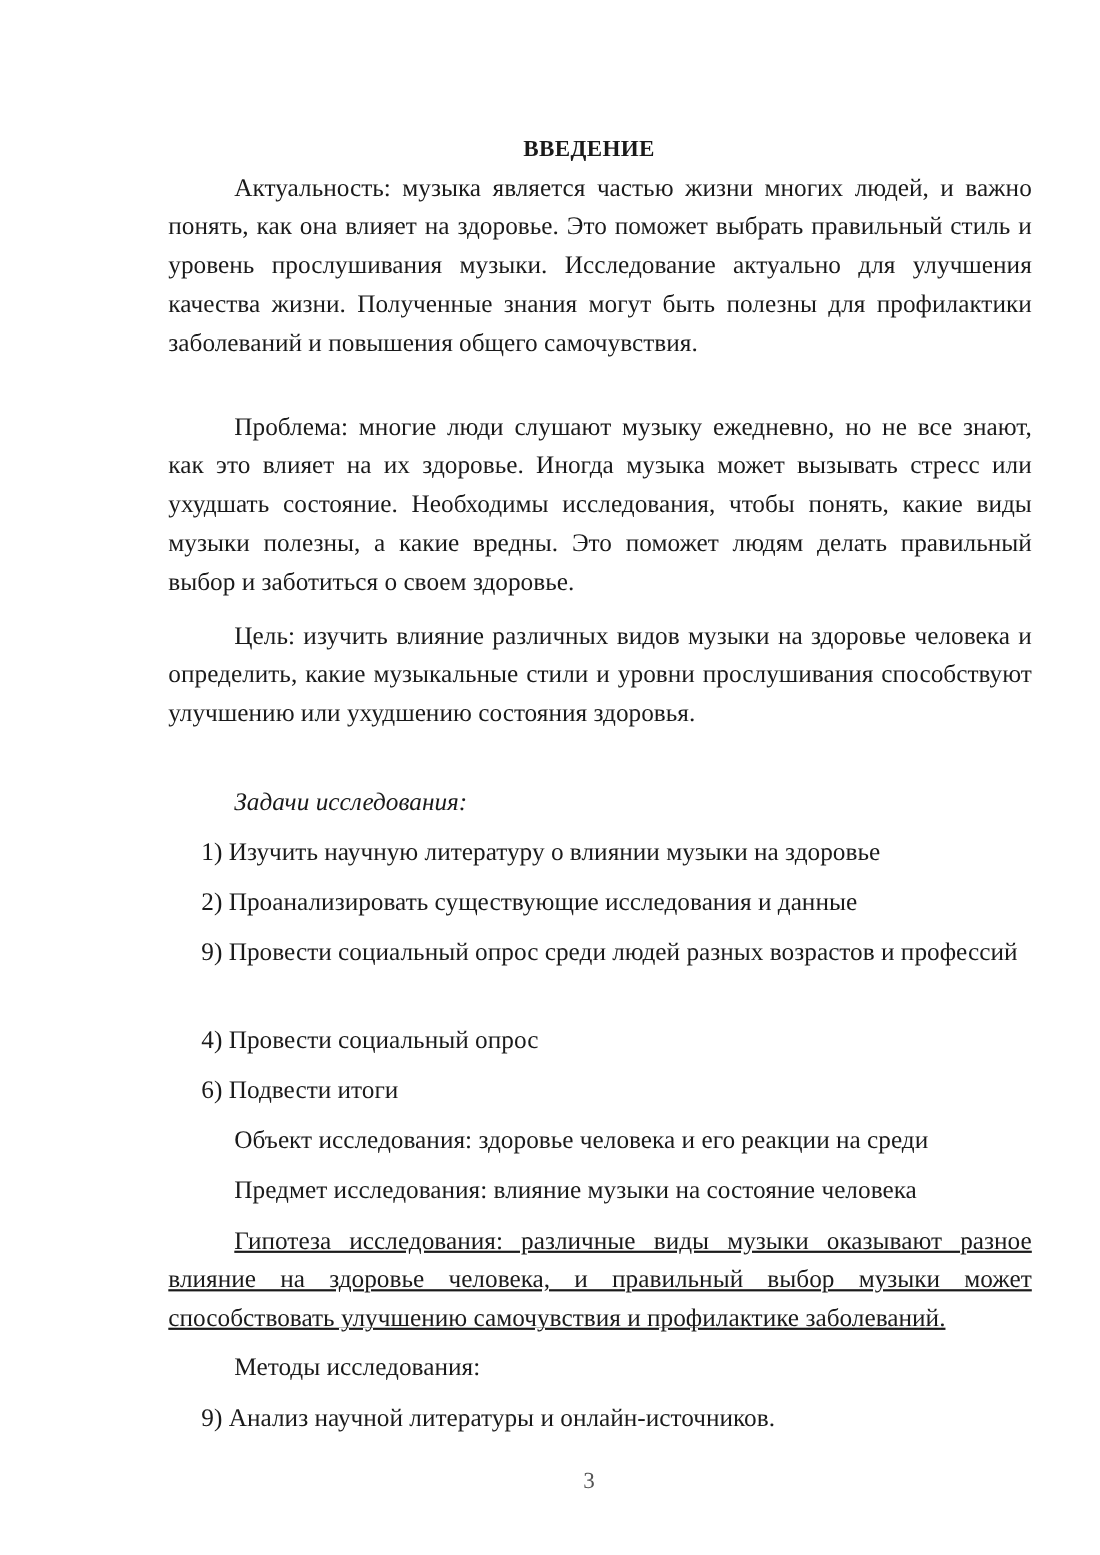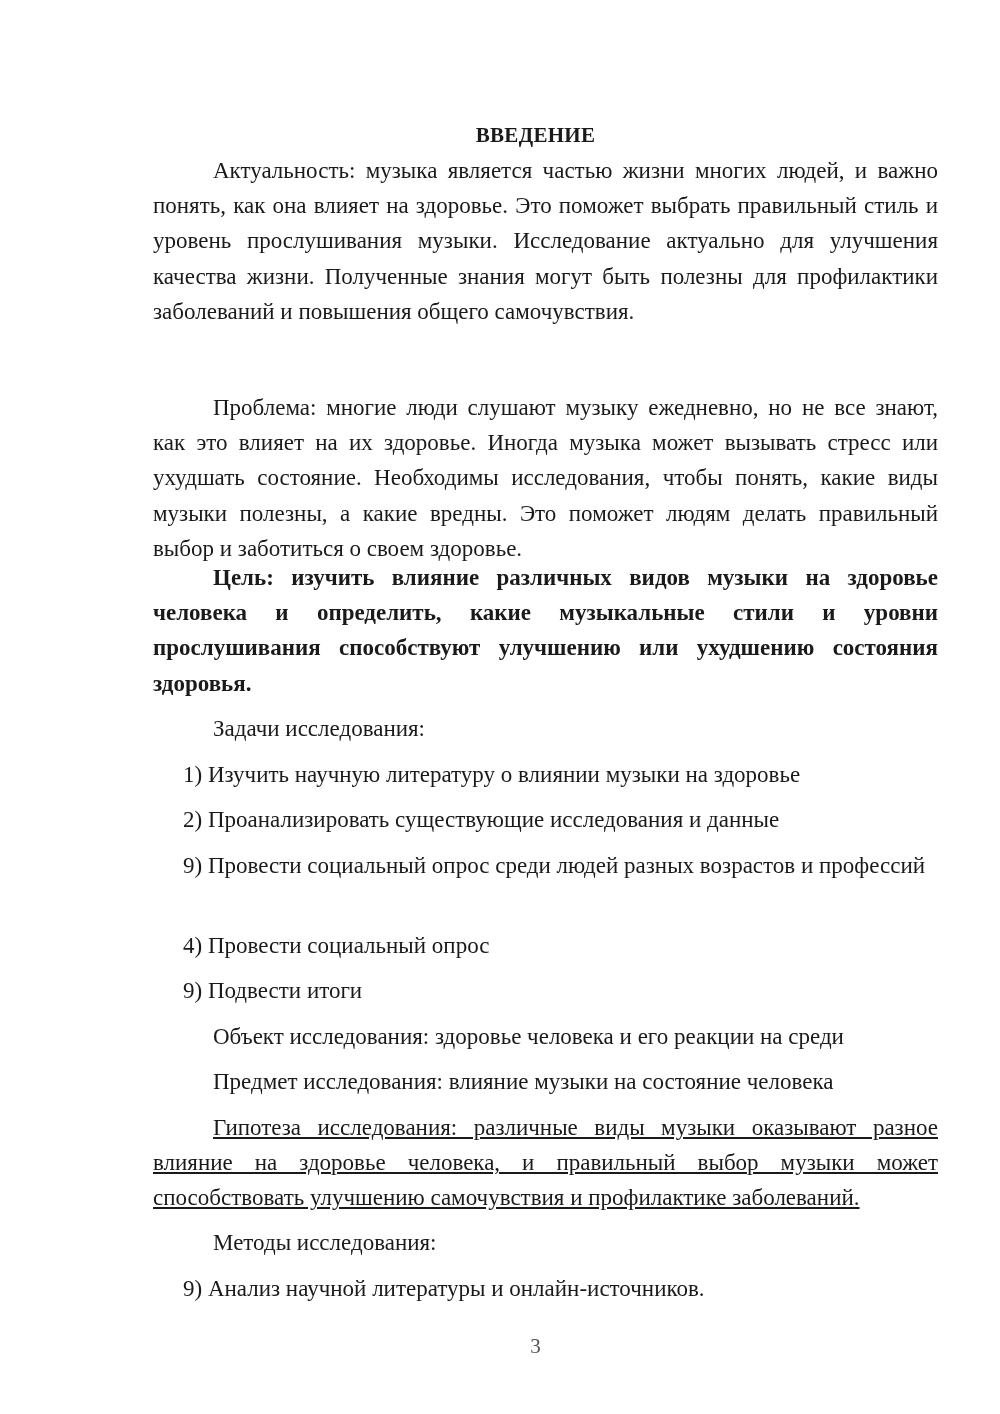--- a/index.html
+++ b/index.html
@@ -56,31 +56,31 @@
     }
   </style>
 </head>
 <body>
 
 <div class="page">
   <div class="title">ВВЕДЕНИЕ</div>
 
   <p class="para indent" style="top:143px;">Актуальность: музыка является частью жизни многих людей, и важно понять, как она влияет на здоровье. Это поможет выбрать правильный стиль и уровень прослушивания музыки. Исследование актуально для улучшения качества жизни. Полученные знания могут быть полезны для профилактики заболеваний и повышения общего самочувствия.</p>
 
-  <p class="para indent" style="top:380px;">Проблема: многие люди слушают музыку ежедневно, но не все знают, как это влияет на их здоровье. Иногда музыка может вызывать стресс или ухудшать состояние. Необходимы исследования, чтобы понять, какие виды музыки полезны, а какие вредны. Это поможет людям делать правильный выбор и заботиться о своем здоровье.</p>
+  <p class="para indent" style="top:360px;">Проблема: многие люди слушают музыку ежедневно, но не все знают, как это влияет на их здоровье. Иногда музыка может вызывать стресс или ухудшать состояние. Необходимы исследования, чтобы понять, какие виды музыки полезны, а какие вредны. Это поможет людям делать правильный выбор и заботиться о своем здоровье.</p>
 
-  <p class="para indent" style="top:550px;font-weight:bold;">Цель: изучить влияние различных видов музыки на здоровье человека и определить, какие музыкальные стили и уровни прослушивания способствуют улучшению или ухудшению состояния здоровья.</p>
+  <p class="para indent" style="top:550px;">Цель: изучить влияние различных видов музыки на здоровье человека и определить, какие музыкальные стили и уровни прослушивания способствуют улучшению или ухудшению состояния здоровья.</p>
 
-  <p class="para indent" style="top:701px;">Задачи исследования:</p>
+  <p class="para indent" style="top:701px;font-style:italic;">Задачи исследования:</p>
 
   <p class="para list-indent" style="top:747px;">1) Изучить научную литературу о влиянии музыки на здоровье</p>
   <p class="para list-indent" style="top:792px;">2) Проанализировать существующие исследования и данные</p>
   <p class="para list-indent" style="top:838px;">9) Провести социальный опрос среди людей разных возрастов и профессий</p>
   <p class="para list-indent" style="top:918px;">4) Провести социальный опрос</p>
-  <p class="para list-indent" style="top:963px;">9) Подвести итоги</p>
+  <p class="para list-indent" style="top:963px;">6) Подвести итоги</p>
 
   <p class="para indent" style="top:1009px;">Объект исследования: здоровье человека и его реакции на среди</p>
 
   <p class="para indent" style="top:1054px;">Предмет исследования: влияние музыки на состояние человека</p>
 
   <p class="para indent" style="top:1100px;text-decoration:underline;">Гипотеза исследования: различные виды музыки оказывают разное влияние на здоровье человека, и правильный выбор музыки может способствовать улучшению самочувствия и профилактике заболеваний.</p>
 
   <p class="para indent" style="top:1215px;">Методы исследования:</p>
 
   <p class="para list-indent" style="top:1261px;">9) Анализ научной литературы и онлайн-источников.</p>

